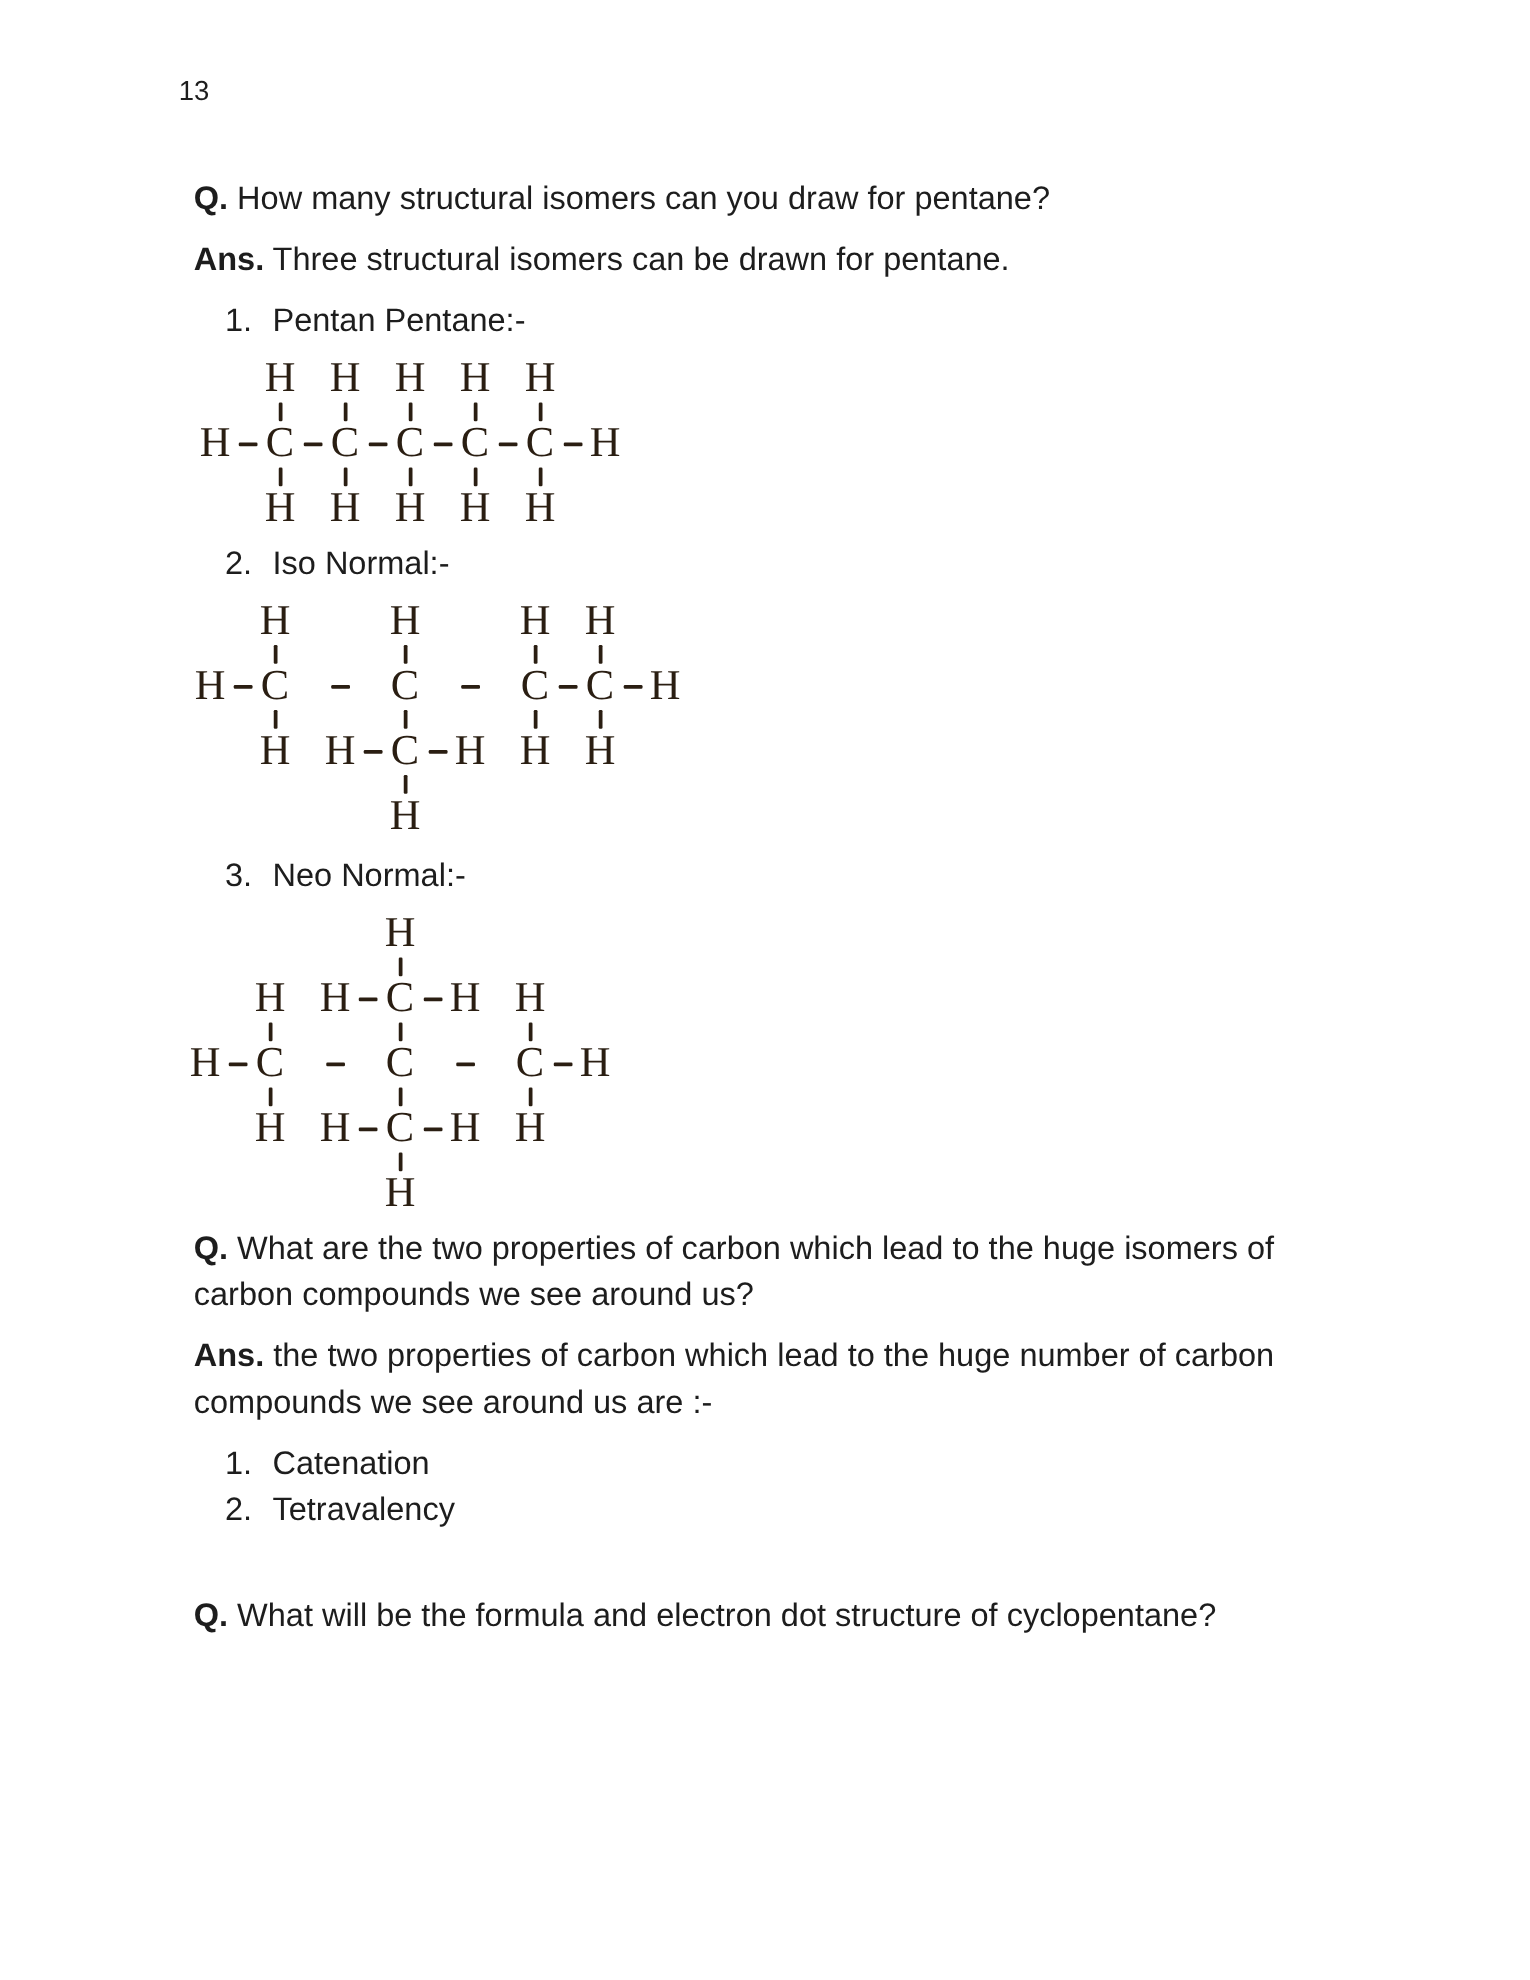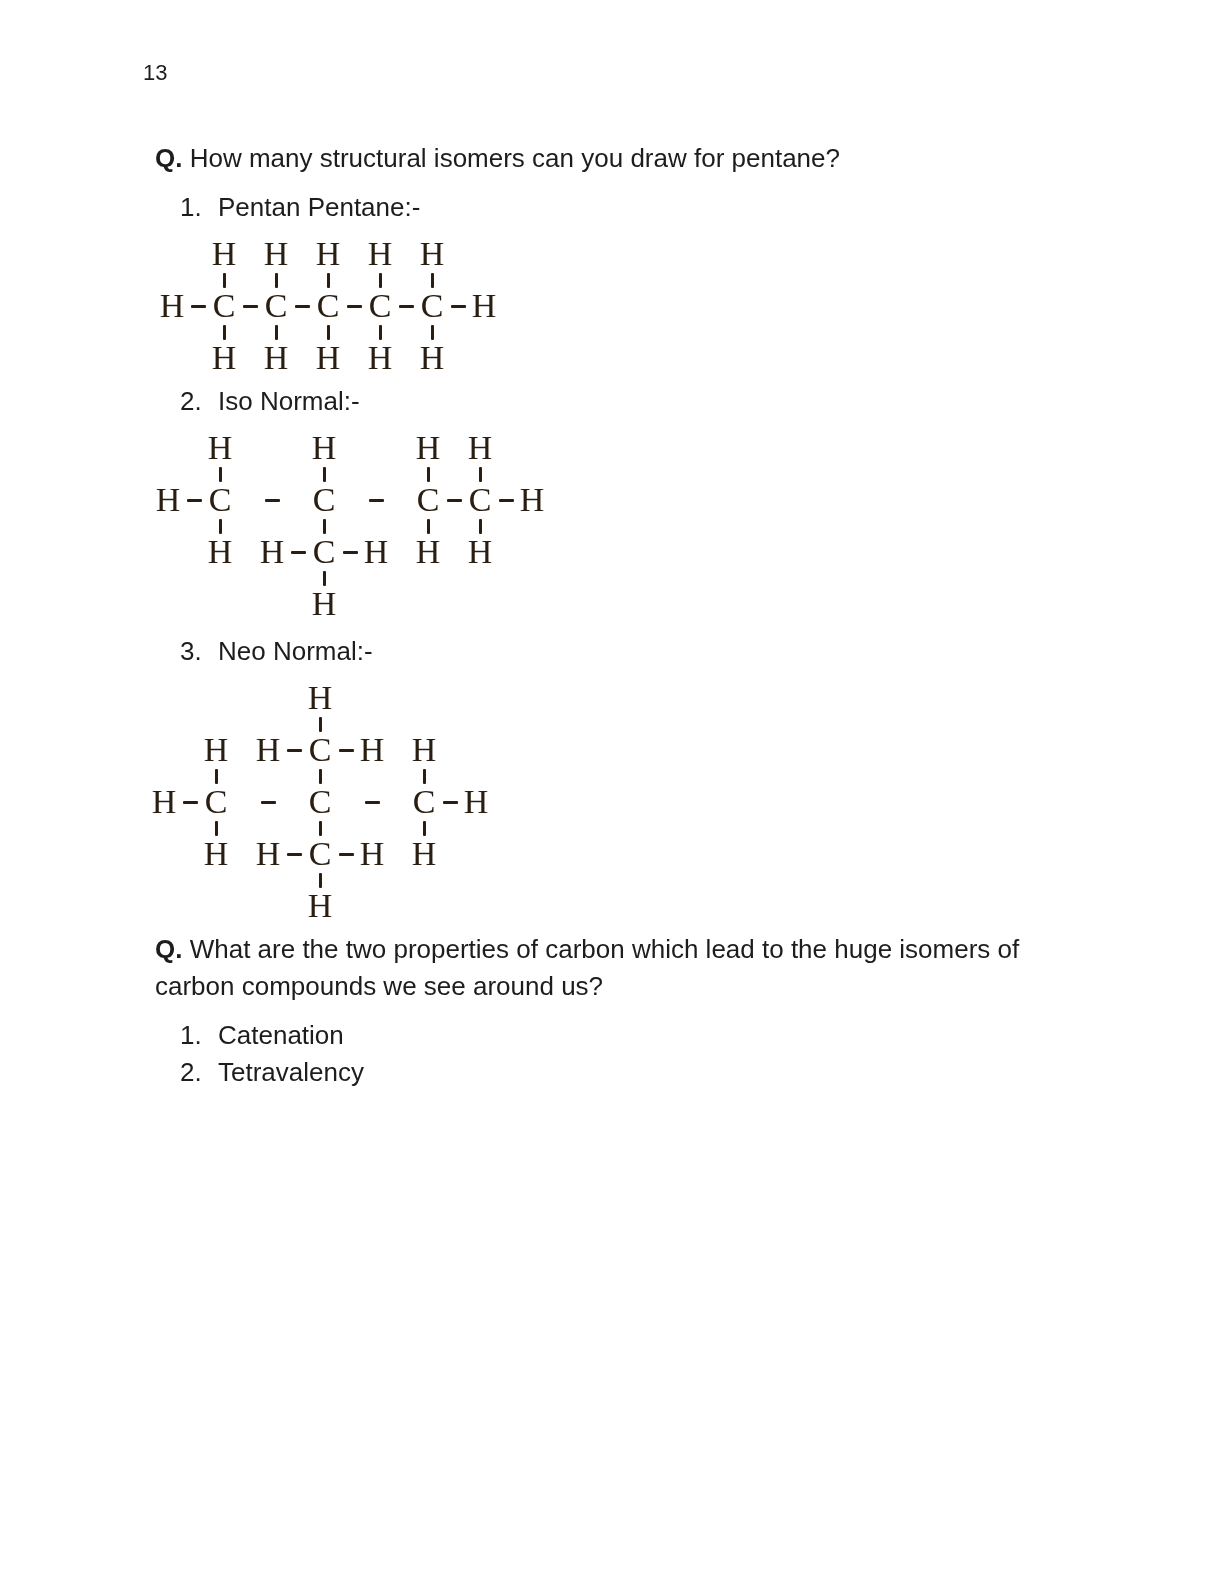--- a/index.html
+++ b/index.html
@@ -60,20 +60,21 @@
 </style>
 </head>
 <body>
 
 <div class="page">
   <div class="page-number">13</div>
 
   <div class="content">
 
     <p class="qa"><b>Q.</b><span> How many structural isomers can you draw for pentane?</span></p>
+    <p class="qa"><b>Ans.</b><span> Three structural isomers can be drawn for pentane.</span></p>
 
     <div>
       <div class="num-item">
         <span class="n">1.</span>
         <span>Pentan Pentane:-</span>
       </div>
       <div class="structure">
           <div class="sf-row">
             <span class="sf-cell"></span>
             <span class="sf-cell"></span>
@@ -514,29 +515,31 @@
             <span class="sf-cell"></span>
             <span class="sf-cell"></span>
             <span class="sf-cell"></span>
             <span class="sf-cell"></span>
             <span class="sf-cell"></span>
           </div>
         </div>
     </div>
 
     <p class="qa"><b>Q.</b><span> What are the two properties of carbon which lead to the huge isomers of carbon compounds we see around us?</span></p>
+    <p class="qa"><b>Ans.</b><span> the two properties of carbon which lead to the huge number of carbon compounds we see around us are :-</span></p>
 
     <div class="list-block">
       <div class="num-item">
         <span class="n">1.</span>
         <span>Catenation</span>
       </div>
       <div class="num-item">
         <span class="n">2.</span>
         <span>Tetravalency</span>
       </div>
     </div>
 
     <div class="gap-block"></div>
 
+    <p class="qa"><b>Q.</b><span> What will be the formula and electron dot structure of cyclopentane?</span></p>
 
   </div>
 </div>
 
 </body></html>

